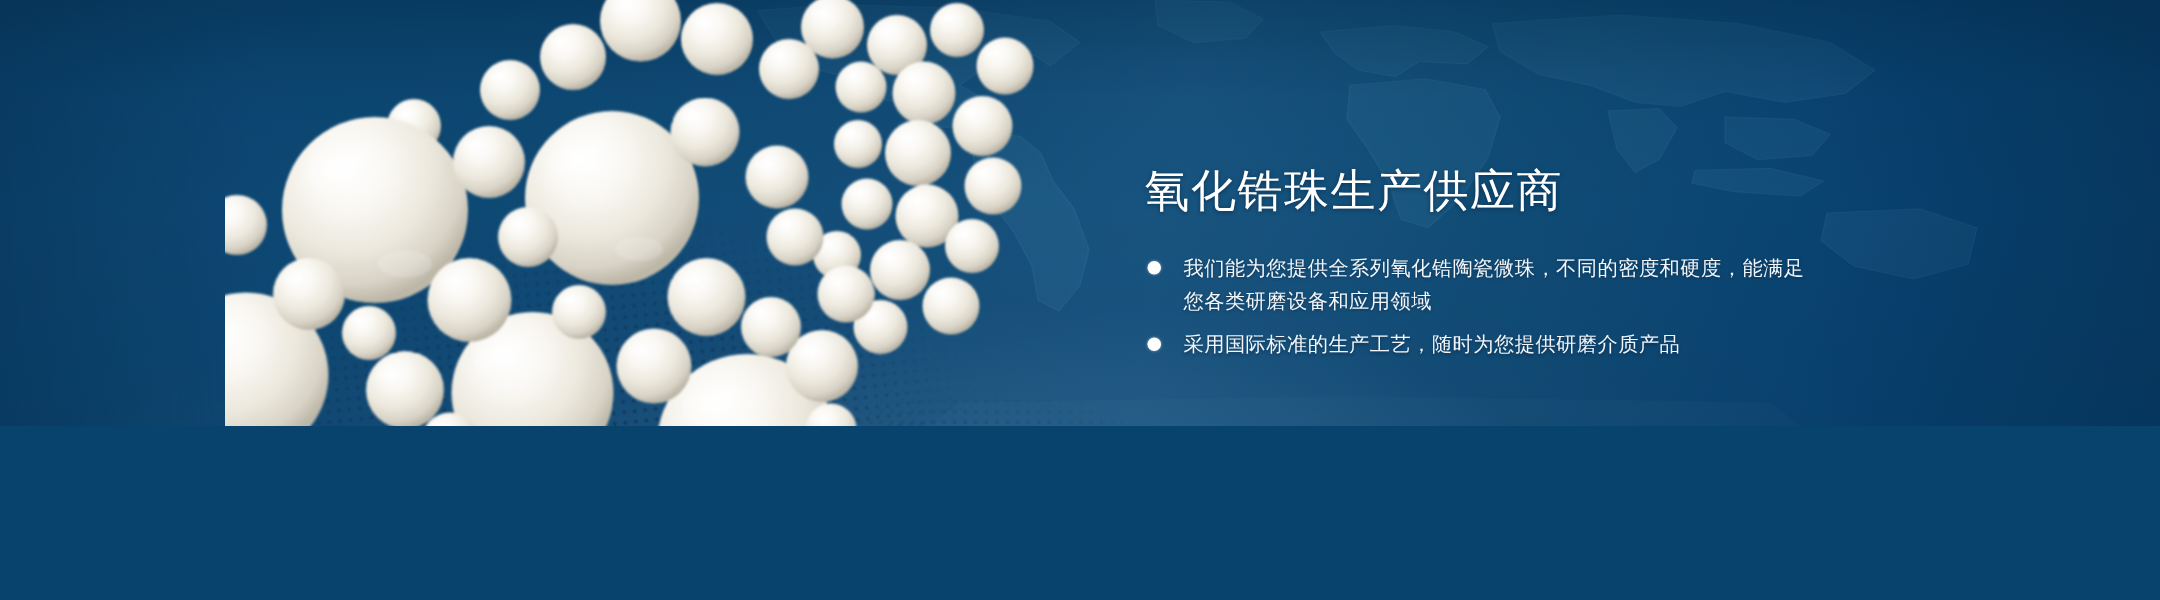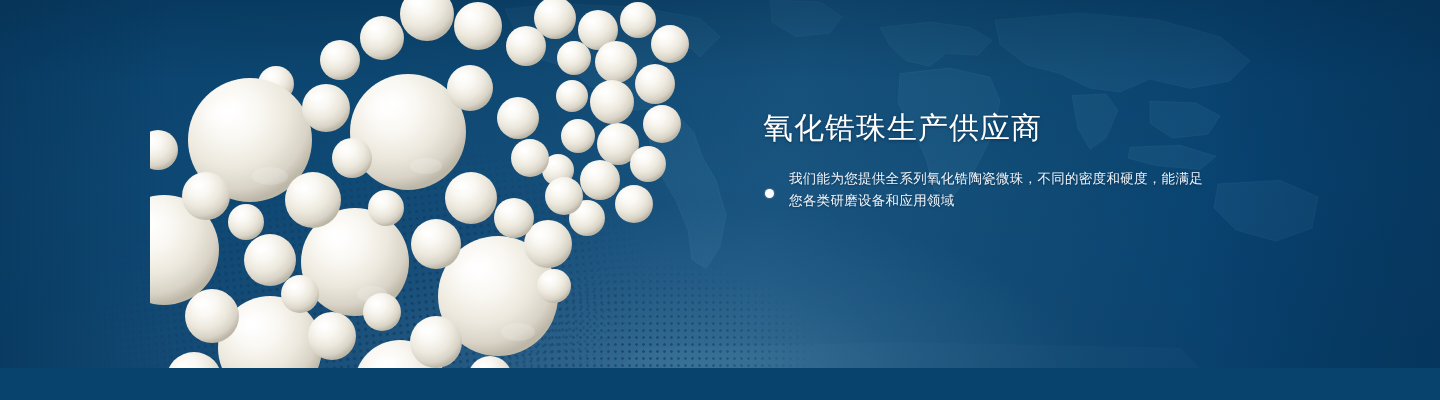--- a/index.html
+++ b/index.html
@@ -3,21 +3,21 @@
 <meta charset="utf-8">
 <style>
   html, body {
     margin: 0;
     padding: 0;
     background: #08436e;
   }
   #banner {
     position: relative;
     width: 1440px;
-    height: 368px;
+    height: 284px;
     overflow: hidden;
     font-family: "Liberation Sans", "DejaVu Sans", sans-serif;
     background: #d946ef;
   }
 
   
   .bg-base {
     position: absolute;
     inset: 0;
     background:
@@ -123,21 +123,21 @@
     white-space: nowrap;
   }
   .bullets {
     position: absolute;
     left: 2px;
     top: 168px;
     width: 440px;
   }
   .bullet-row {
     display: flex;
-    align-items: center;
+    align-items: flex-start;
     margin-bottom: 7px;
     font-family: Liberation Serif, serif;
   }
   .bullet-dot {
     flex: 0 0 auto;
     width: 9px;
     height: 9px;
     border-radius: 50%;
     background: #ffffff;
     margin-top: 6px;
@@ -346,17 +346,21 @@
     <div class="headline">氧化锆珠生产供应商</div>
 
     <div class="bullets">
 
       <div class="bullet-row">
         <span class="bullet-dot"></span>
         <span class="bullet-text">我们能为您提供全系列氧化锆陶瓷微珠，不同的密度和硬度，能满足您各类研磨设备和应用领域</span>
       </div>
 
 
+      <div class="bullet-row">
+        <span class="bullet-dot"></span>
+        <span class="bullet-text">采用国际标准的生产工艺，随时为您提供研磨介质产品</span>
+      </div>
 
     </div>
   </div>
 
 </div>
 
 </body></html>

